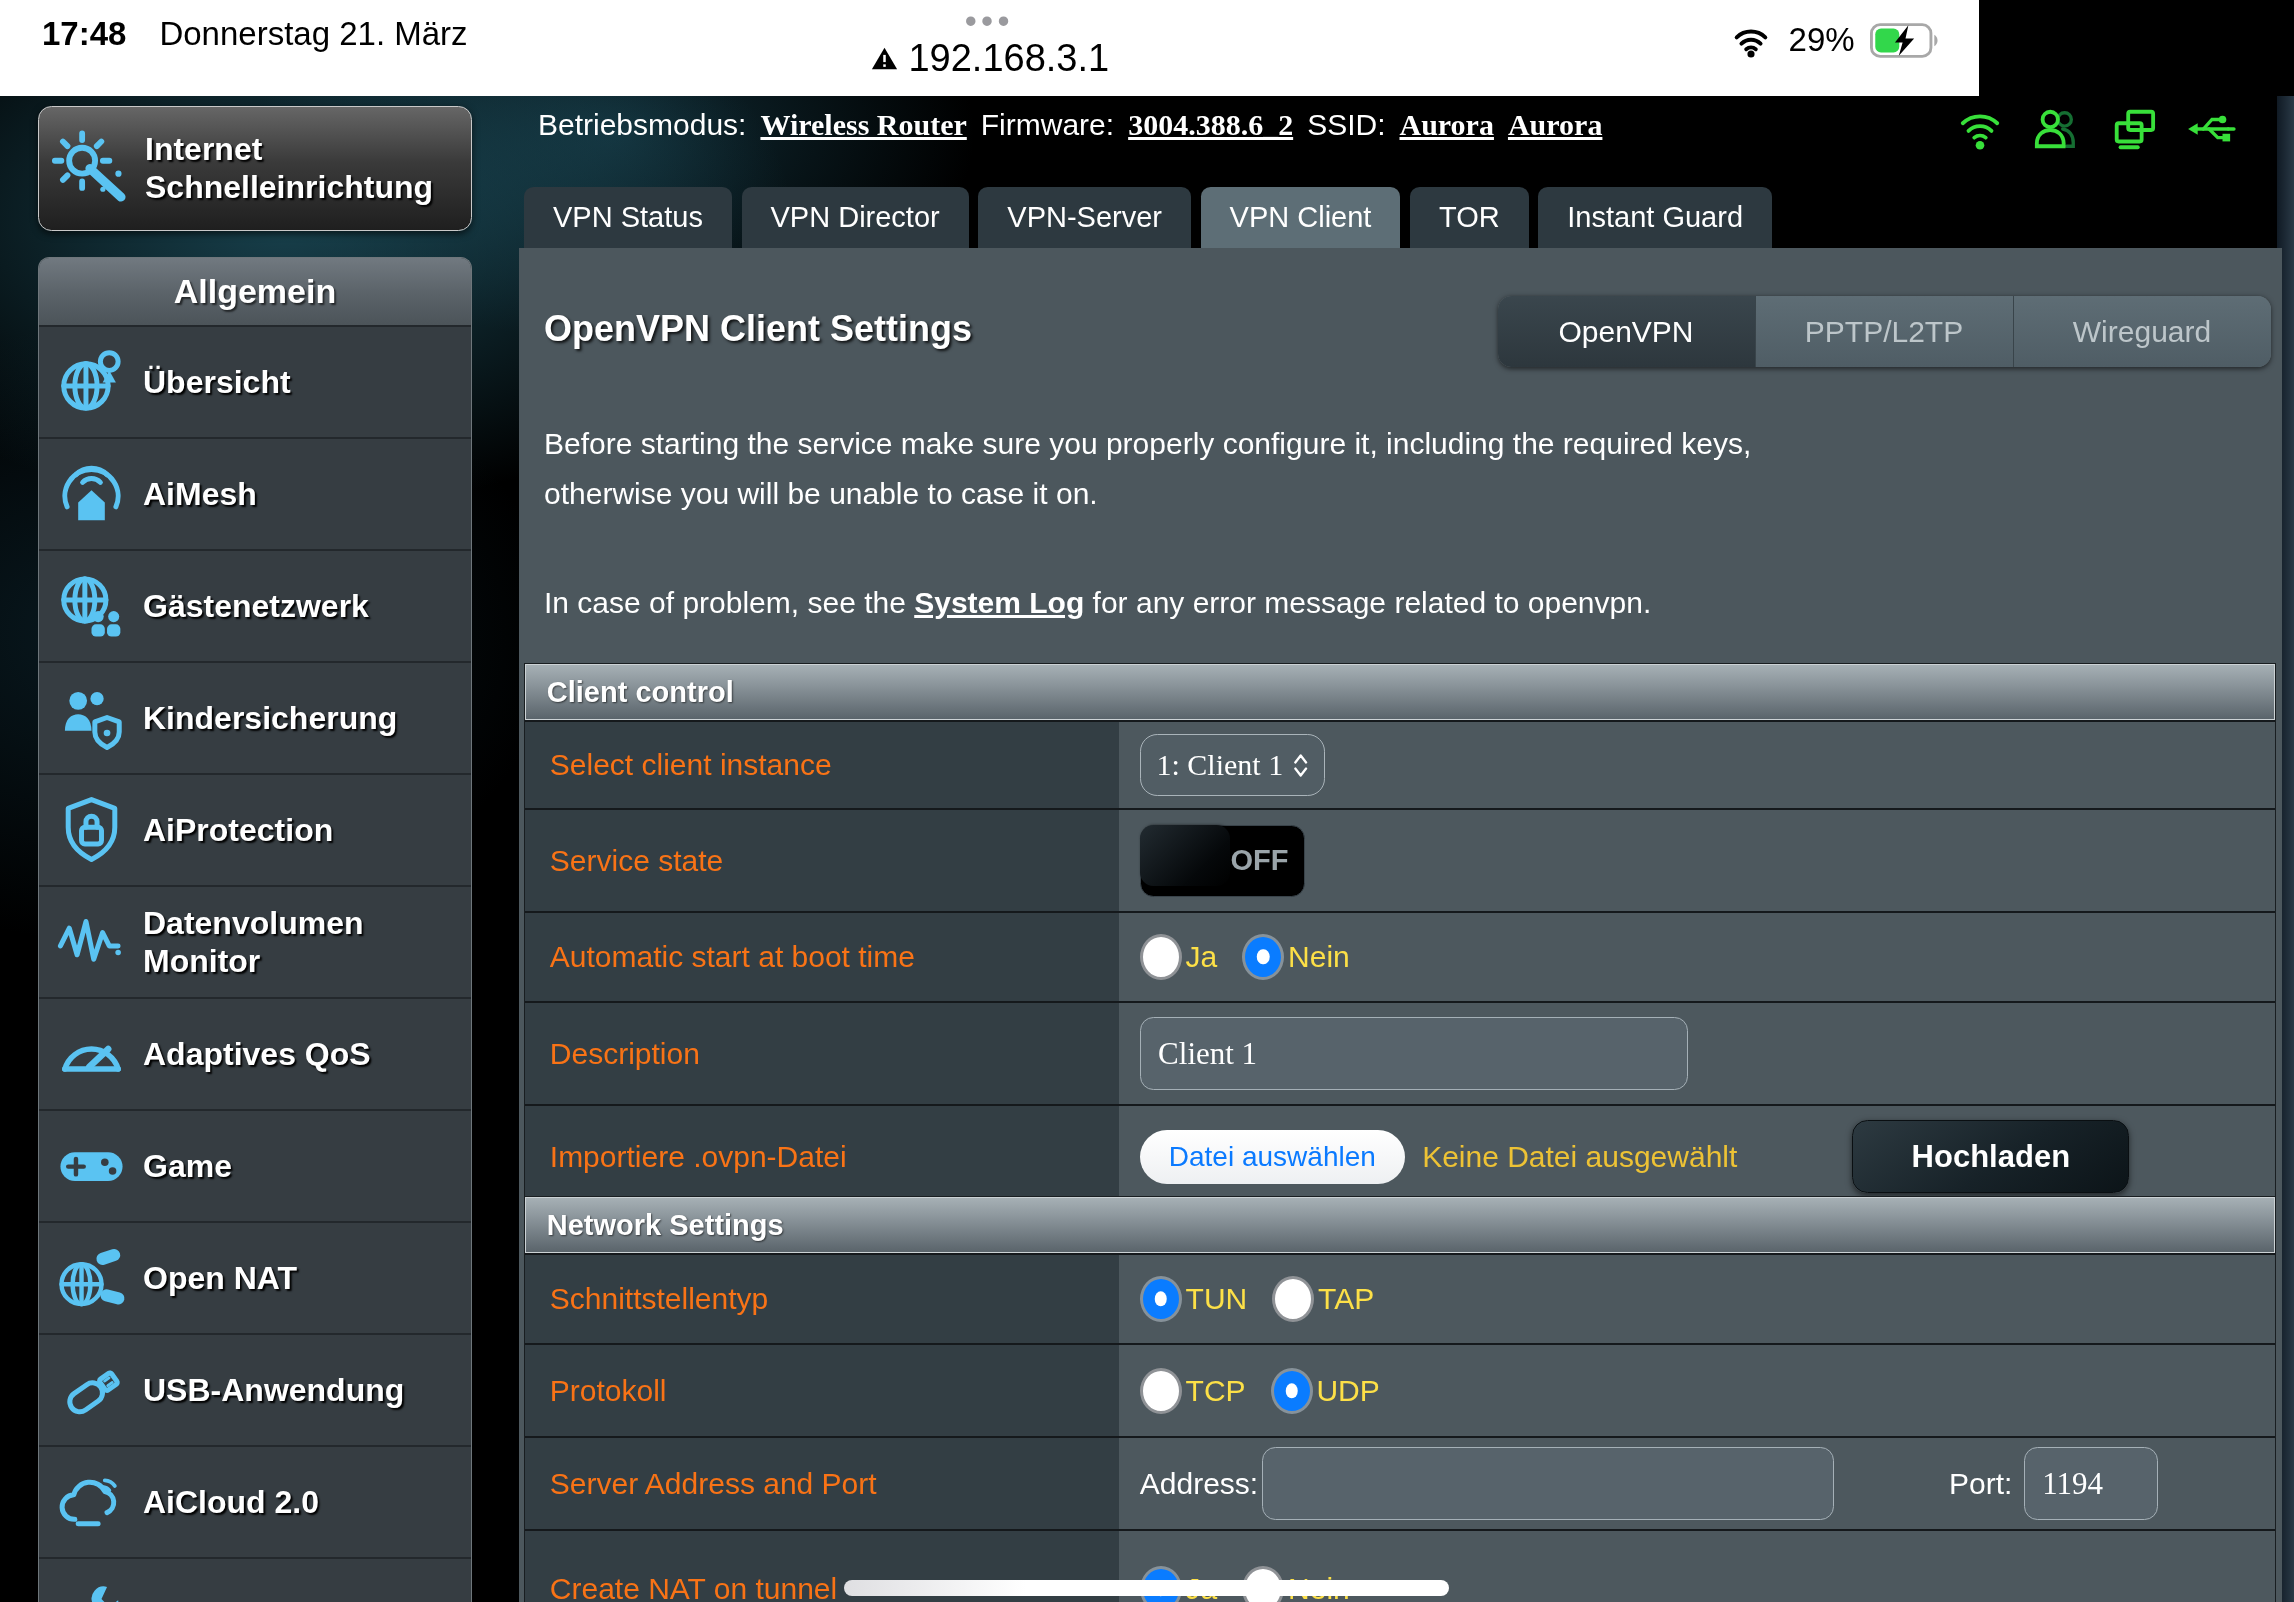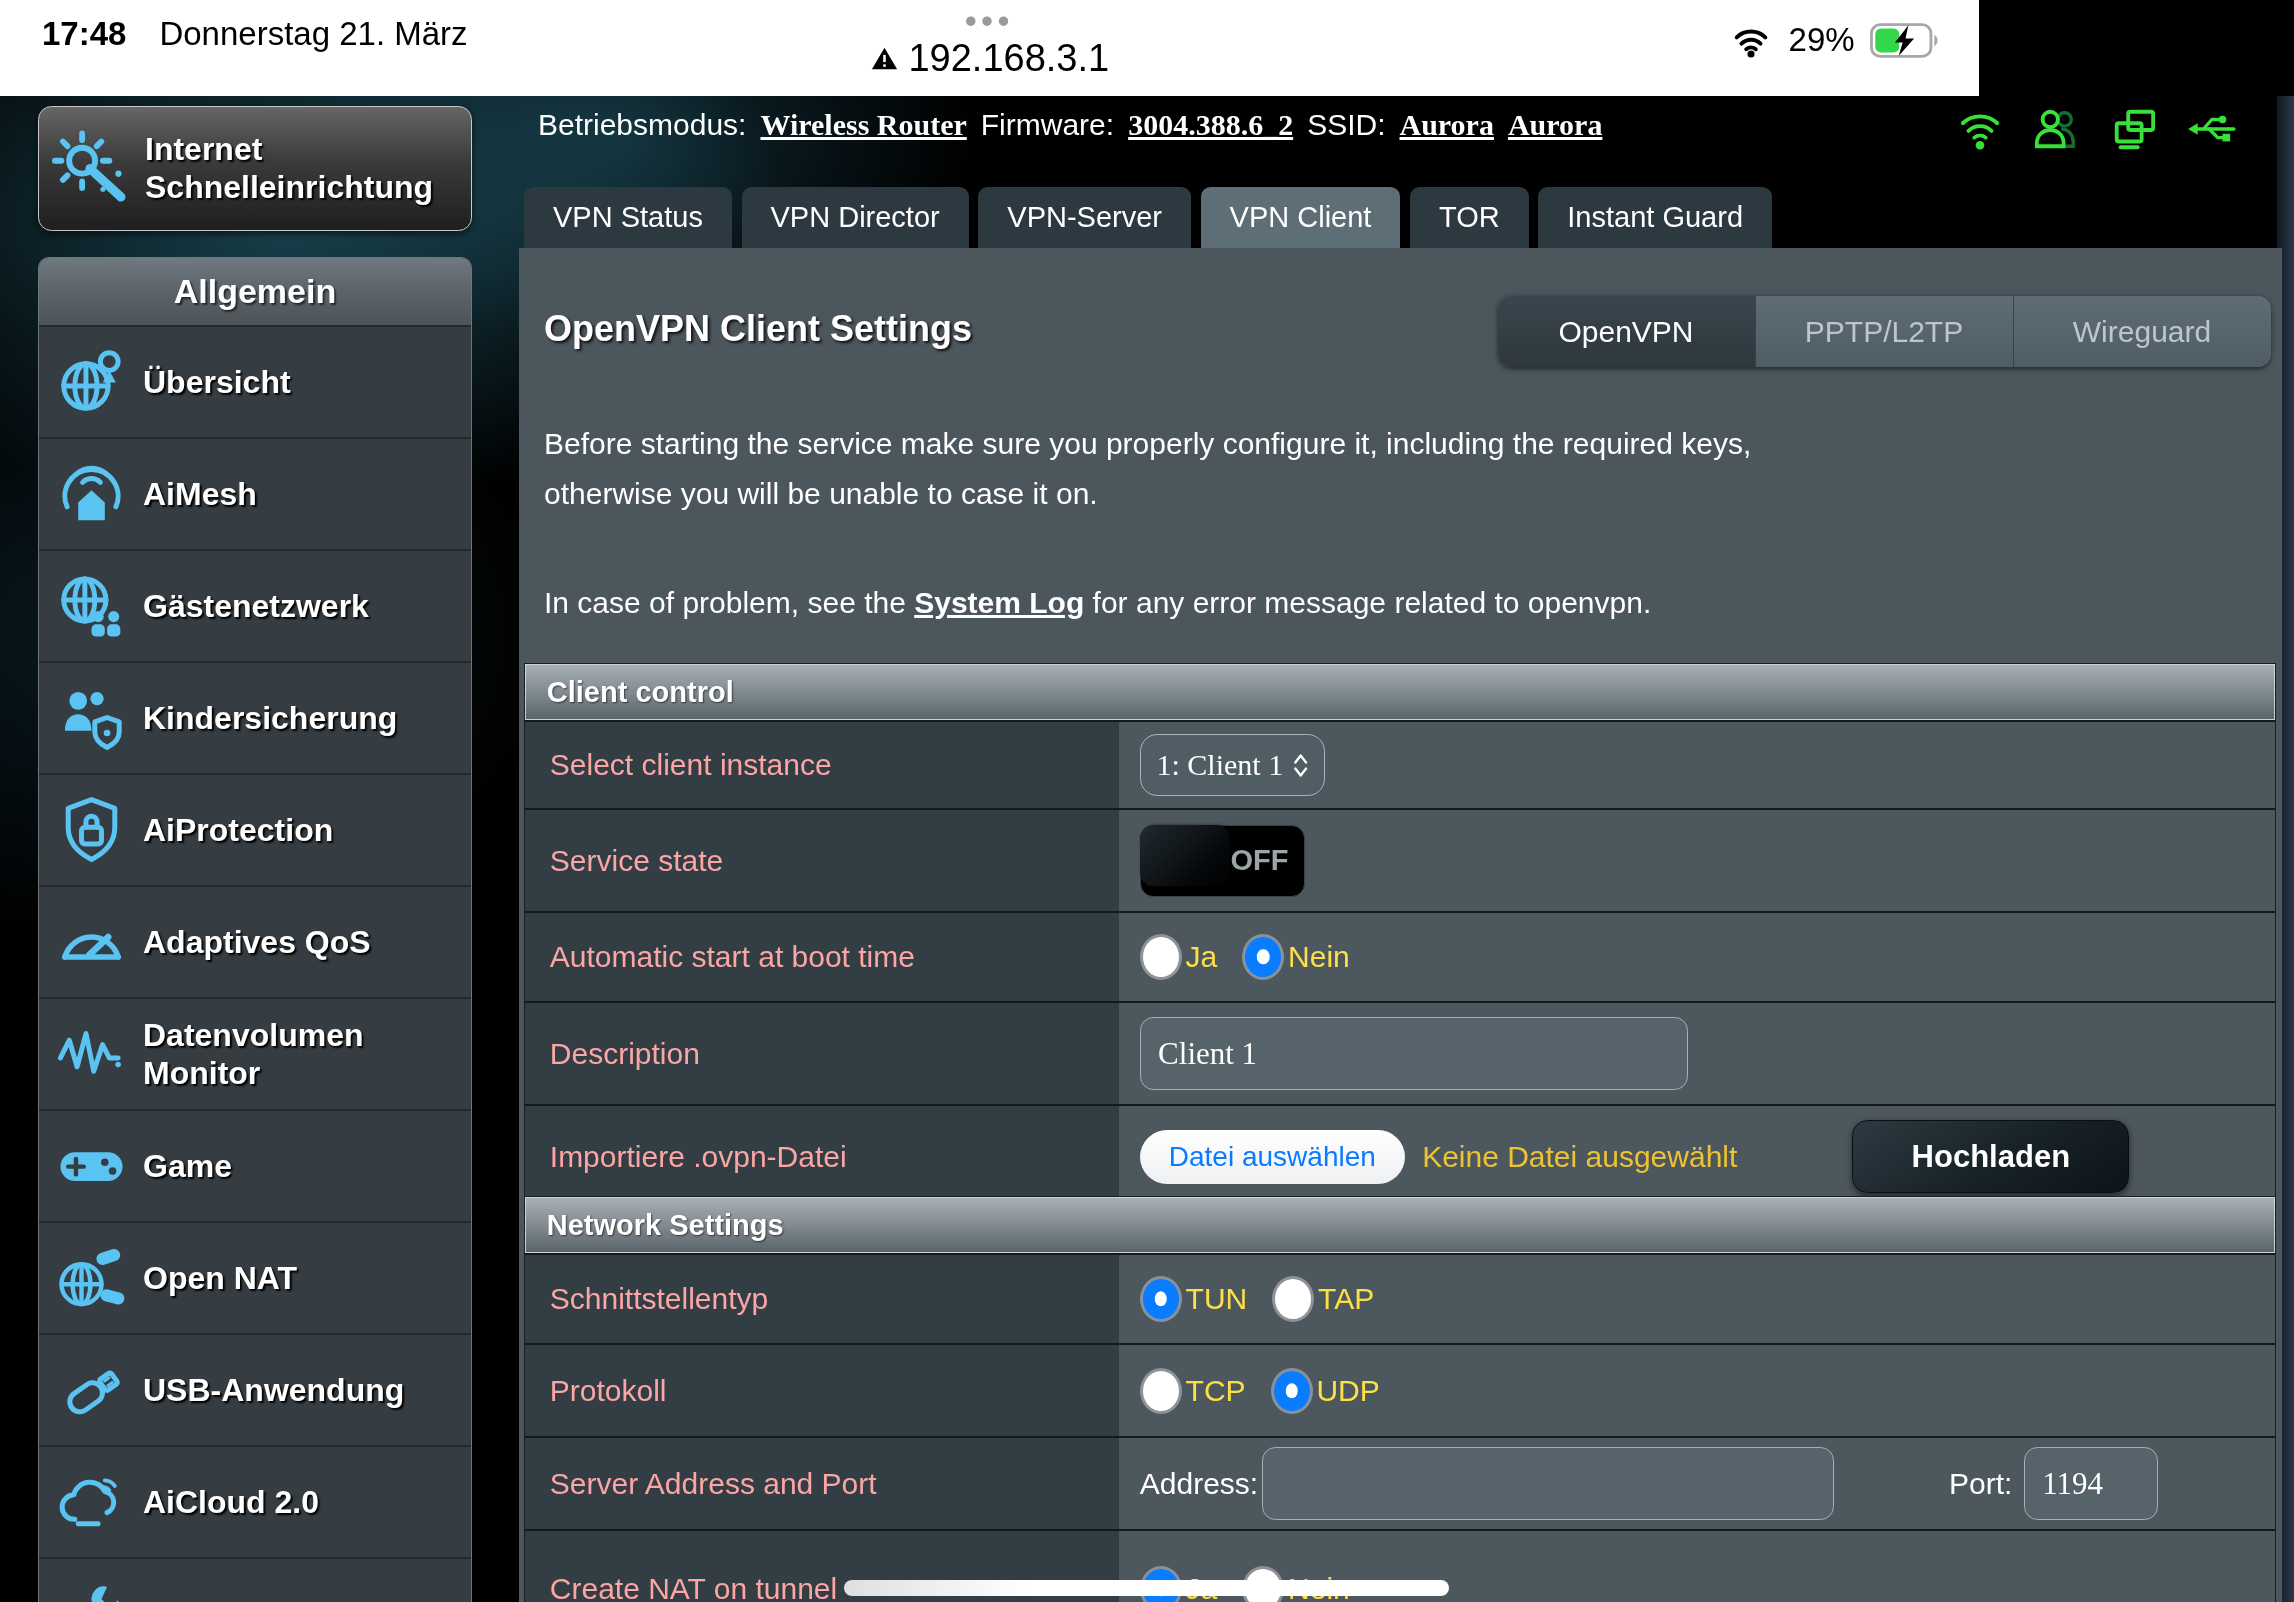--- a/index.html
+++ b/index.html
@@ -56,21 +56,21 @@
   .problem{position:absolute;left:25px;top:338px;color:#fff;font-size:30px;}
   .problem .syslog{font-weight:700;text-decoration:underline;cursor:pointer;}
   .tbl{position:absolute;left:4.8px;right:5.8px;border:1.9px solid #191e21;}
   .tbl-cc{top:415px;}
   .tbl-ns{top:948px;}
   .thead{height:56px;border:1.9px solid #ccd2d5;box-sizing:border-box;
     background:linear-gradient(180deg,#a6b0b5 0%,#8c969c 35%,#5a646b 100%);
     display:flex;align-items:center;padding-left:21px;color:#fff;font-weight:700;font-size:29px;text-shadow:1px 1px 1.9px rgba(0,0,0,.55);}
   .trow{display:flex;border-top:2.9px solid #15191c;}
   .trow:first-of-type{border-top:none;}
-  .tlabel{width:594px;flex:0 0 594px;background:#333e44;color:#fca5a5;font-size:30px;display:flex;align-items:center;padding-left:25px;box-sizing:border-box;}
+  .tlabel{width:594px;flex:0 0 594px;background:#333e44;color:#f97316;font-size:30px;display:flex;align-items:center;padding-left:25px;box-sizing:border-box;}
   .tval{flex:1;background:#4d585e;display:flex;align-items:center;padding-left:21px;box-sizing:border-box;}
   .h90{min-height:86px;} .h105{min-height:101px;} .h92{min-height:88px;} .h95{min-height:91px;} .h120{min-height:115px;}
   
   .selectpill{width:183px;height:60px;border:1.9px solid #aab4ba;border-radius:17.3px;background:#515d64;
     display:flex;align-items:center;justify-content:center;gap:9.6px;cursor:pointer;
     color:#fff;font-family:"Liberation Serif",serif;font-size:30px;}
   .toggle{width:165px;height:72px;border-radius:13.4px;background:#000000;border:1.9px solid #39434a;position:relative;cursor:pointer;box-sizing:border-box;}
   .toggle .knob{position:absolute;left:-1px;top:-1px;width:90px;height:61px;border-radius:13.4px;
     background:linear-gradient(135deg,#222b31 0%,#05080a 70%,#000 100%);box-shadow:1px 0 2.9px rgba(0,0,0,.6);}
   .toggle .tlab{position:absolute;right:15.4px;top:0;height:100%;display:flex;align-items:center;color:#9aa4a9;font-weight:700;font-size:29px;}
@@ -212,36 +212,36 @@
             <svg width="71" height="71" viewBox="0 0 64 64" stroke="#5ac3f2" stroke-width="4.5" fill="none" stroke-linecap="round" stroke-linejoin="round">
                 <path d="M32 5l21 8v17c0 14-9 23-21 29C20 53 11 44 11 30V13z"></path>
                 <rect x="23" y="30" width="18" height="15" rx="3"></rect>
                 <path d="M27 30v-5a5 5 0 0 1 10 0v5"></path>
               </svg>
           </span>
           <span class="mlabel">AiProtection</span>
         </div>
         <div class="mitem">
           <span class="micon">
+            <svg width="71" height="71" viewBox="0 0 64 64" stroke="#5ac3f2" stroke-width="4.5" fill="none" stroke-linecap="round" stroke-linejoin="round">
+                <path d="M4 36l8-16 7 24 8-30 7 34 8-24 6 12h8"></path>
+                <circle cx="56" cy="42" r="2.5" fill="#5ac3f2" stroke="none"></circle>
+              </svg>
+          </span>
+          <span class="mlabel">Datenvolumen Monitor</span>
+        </div>
+        <div class="mitem">
+          <span class="micon">
             <svg width="71" height="71" viewBox="0 0 64 64" stroke="#5ac3f2" stroke-width="5" fill="none" stroke-linecap="round">
                 <path d="M8 46a25 25 0 0 1 48 0"></path>
                 <path d="M8 46h48"></path>
                 <path d="M30 44L47 28" stroke-width="6"></path>
               </svg>
           </span>
           <span class="mlabel">Adaptives QoS</span>
-        </div>
-        <div class="mitem">
-          <span class="micon">
-            <svg width="71" height="71" viewBox="0 0 64 64" stroke="#5ac3f2" stroke-width="4.5" fill="none" stroke-linecap="round" stroke-linejoin="round">
-                <path d="M4 36l8-16 7 24 8-30 7 34 8-24 6 12h8"></path>
-                <circle cx="56" cy="42" r="2.5" fill="#5ac3f2" stroke="none"></circle>
-              </svg>
-          </span>
-          <span class="mlabel">Datenvolumen Monitor</span>
         </div>
         <div class="mitem">
           <span class="micon">
             <svg width="71" height="71" viewBox="0 0 64 64">
                 <rect x="4" y="20" width="56" height="26" rx="13" fill="#5ac3f2"></rect>
                 <path d="M18 26v14M11 33h14" stroke="#363d42" stroke-width="4" stroke-linecap="round"></path>
                 <circle cx="44" cy="29" r="3.4" fill="#363d42"></circle>
                 <circle cx="51" cy="37" r="3.4" fill="#363d42"></circle>
               </svg>
           </span>

